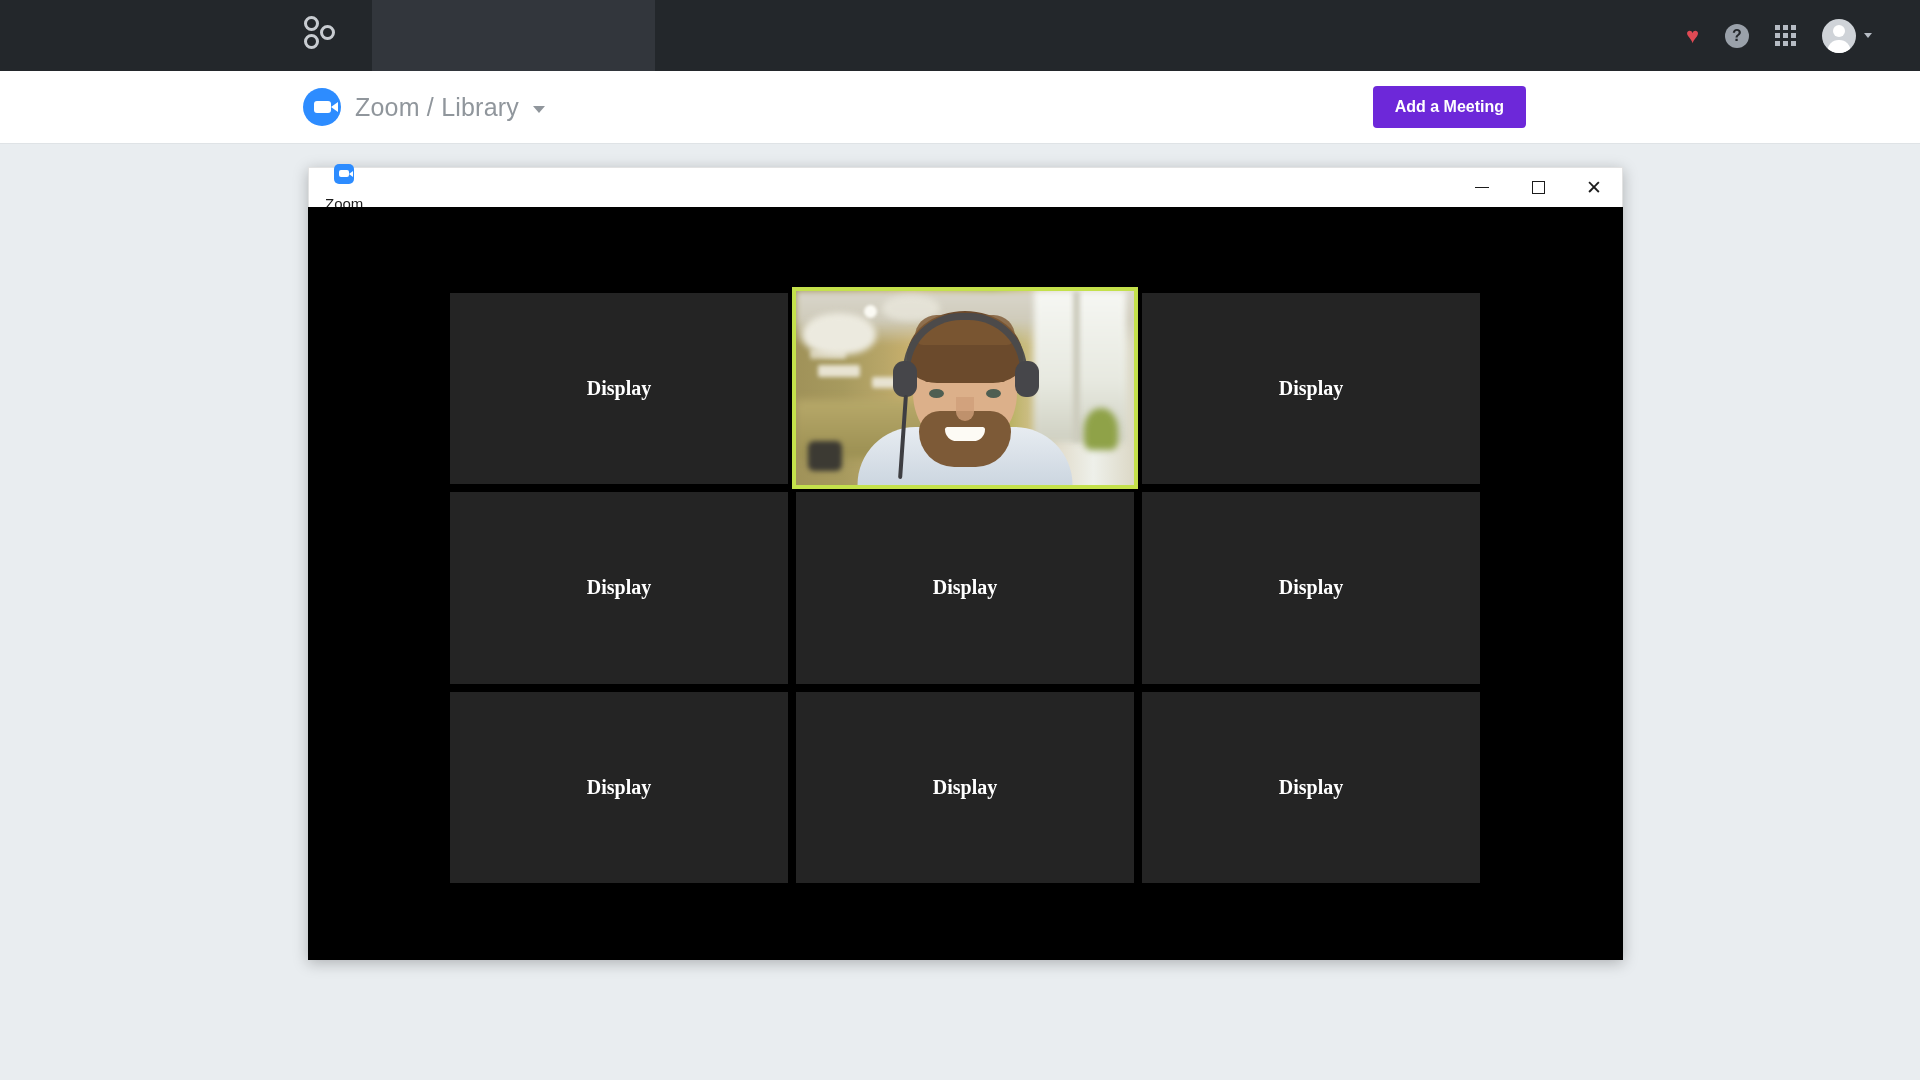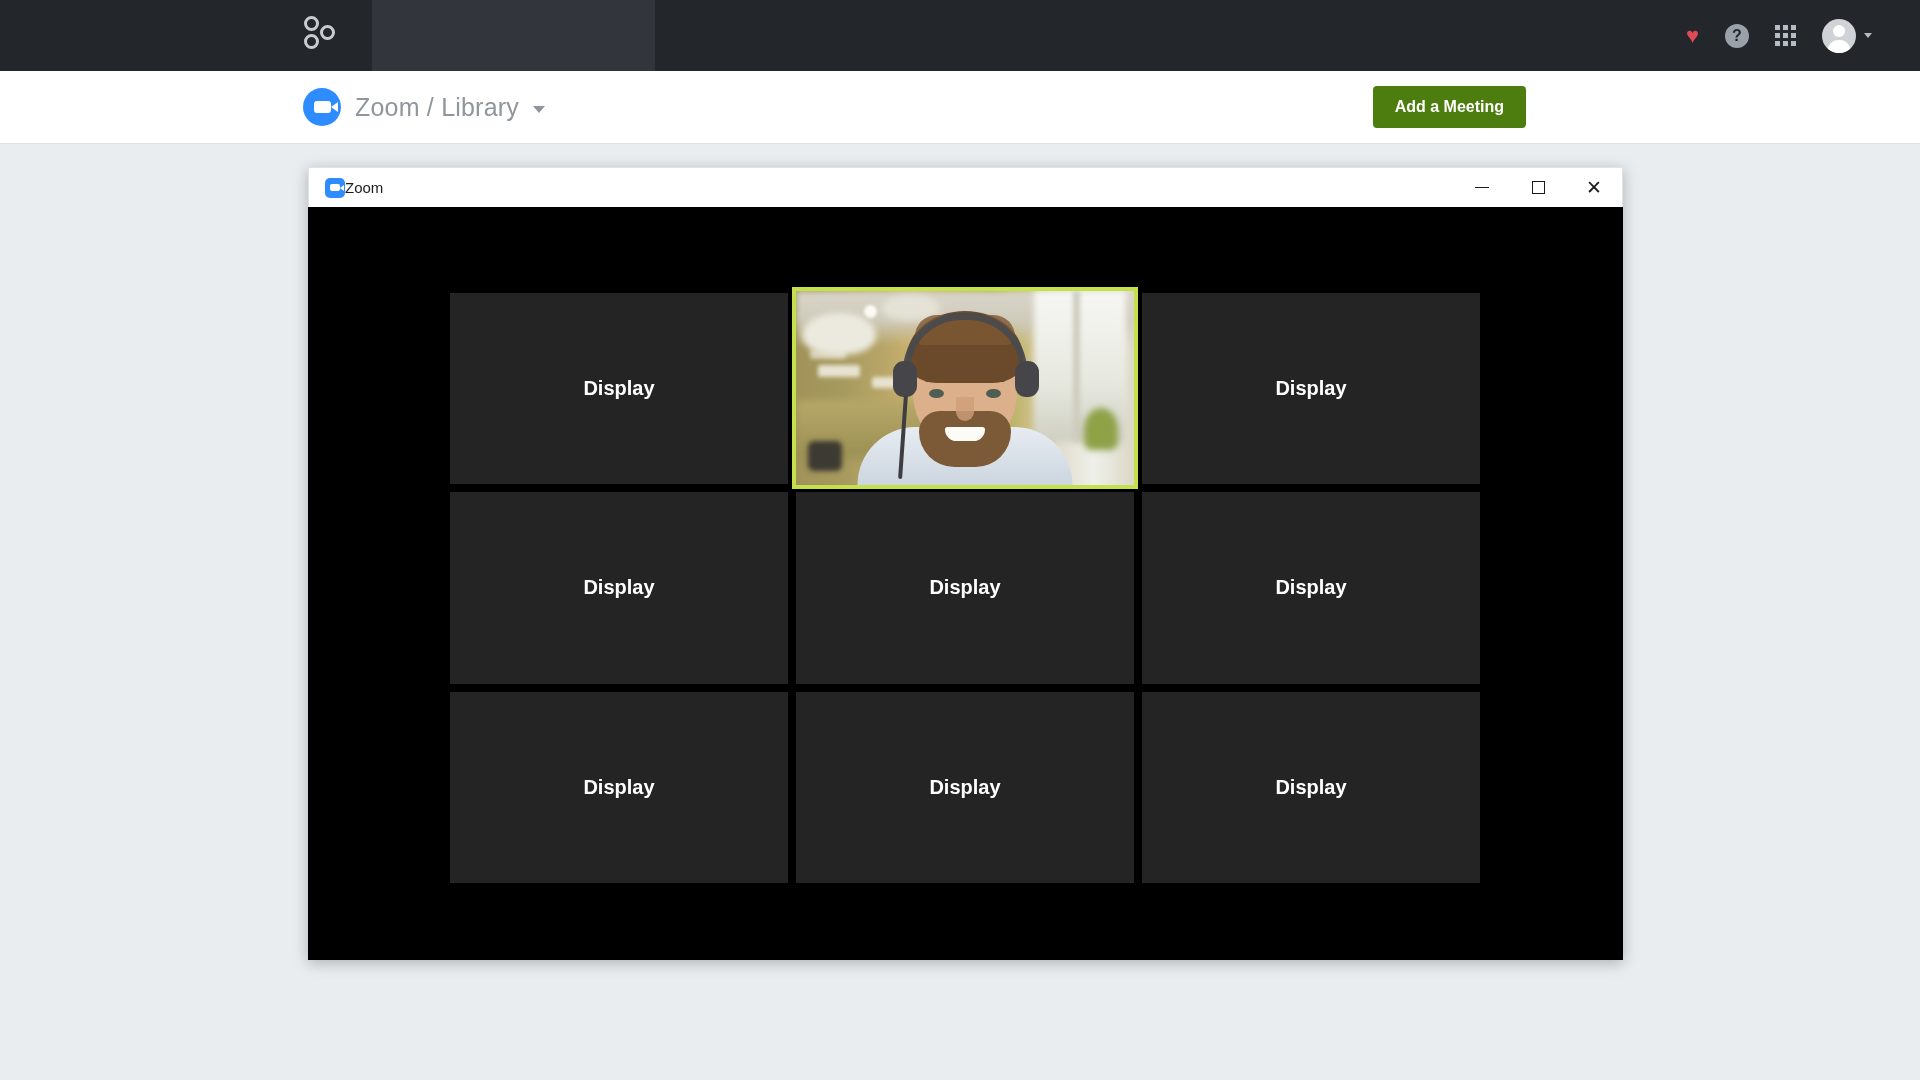--- a/index.html
+++ b/index.html
@@ -150,21 +150,21 @@
     width: 0; height: 0;
     border-left: 6px solid transparent;
     border-right: 6px solid transparent;
     border-top: 7px solid #90969c;
     margin-top: 5px;
   }
   #add-meeting-button {
     position: absolute;
     right: 394px; top: 50%;
     transform: translateY(-50%);
-    background: #4d7c0f;
+    background: #6d28d9;
     color: #ffffff;
     font-size: 16px; font-weight: bold;
     padding: 12px 22px;
     border: none; border-radius: 4px;
     cursor: pointer;
     font-family: "Liberation Sans", sans-serif;
   }
 
   
   #zoom-window {
@@ -172,22 +172,23 @@
     left: 308px; top: 167px;
     width: 1315px; height: 793px;
     box-shadow: 0 3px 14px rgba(0,0,0,.25);
   }
   #window-titlebar {
     height: 40px; background: #ffffff;
     display: flex; align-items: center;
     border: 1px solid #e2e2e2; border-bottom: none;
   }
   #window-title-group {
-    display: flex; align-items: center; 
+    display: flex; align-items: center; gap: 11px;
     margin-left: 16px;
+    flex-direction: column;
   }
   #zoom-window-icon {
     width: 20px; height: 20px; border-radius: 5px;
     background: #2d8cff;
     display: flex; align-items: center; justify-content: center;
   }
   #zoom-window-icon .cam-body {
     width: 10px; height: 7px; border-radius: 2px;
   }
   #zoom-window-icon .cam-body::after {
@@ -204,20 +205,21 @@
     cursor: pointer; color: #1c1c1c;
   }
   .ctl-min { width: 14px; height: 1.5px; background: currentColor; }
   .ctl-max { width: 13px; height: 13px; border: 1.5px solid currentColor; }
   .ctl-close { font-size: 19px; line-height: 1; font-weight: 300; }
 
   #window-body {
     height: 753px;
     background: #000000;
     position: relative;
+    font-family: Liberation Serif, serif;
   }
 
   
   #display-grid {
     position: absolute;
     left: 142px; top: 86px;
     width: 1030px; height: 590px;
     display: grid;
     grid-template-columns: repeat(3, 1fr);
     grid-template-rows: repeat(3, 1fr);

